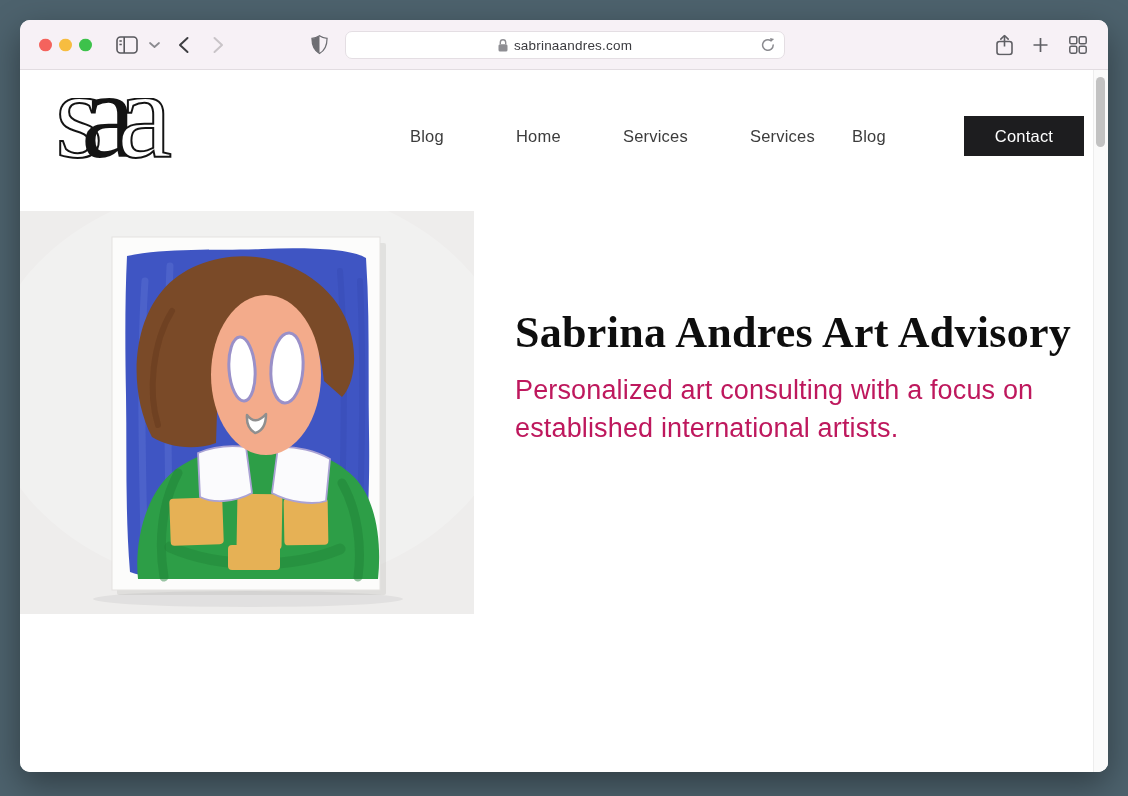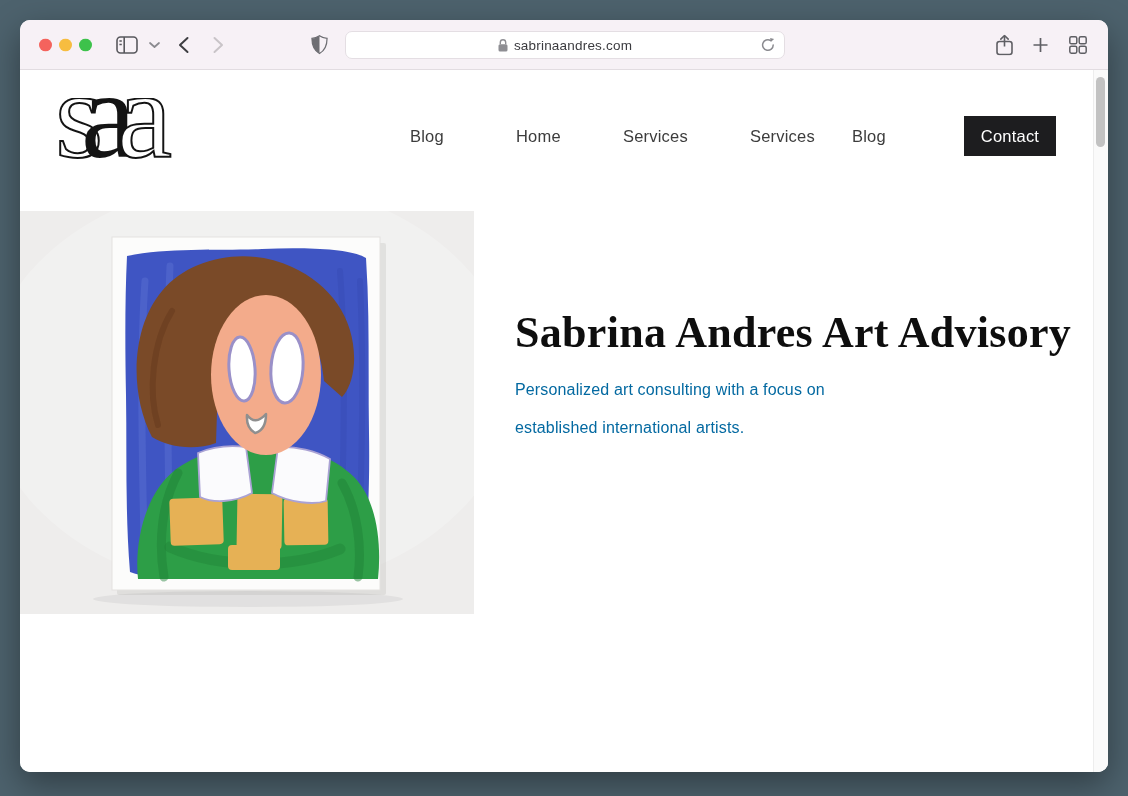--- a/index.html
+++ b/index.html
@@ -44,36 +44,36 @@
   .logo { position:absolute; left:35px; top:28px; cursor:pointer; }
   .logo text {
     font-family:"Liberation Serif", serif; font-size:124px;
   }
 
   .nav-link {
     position:absolute; top:46px; height:40px; line-height:40px;
     font-size:16.5px; color:#3c3c3c; letter-spacing:.2px; cursor:pointer;
   }
   .contact-btn {
-    position:absolute; left:944px; top:46px; width:92px; height:40px;
+    position:absolute; left:944px; top:46px; width:120px; height:40px;
     background:#1d1d1f; color:#ffffff; font-size:16.5px; letter-spacing:.2px;
     display:flex; align-items:center; justify-content:center; cursor:pointer;
     border:none;
   }
 
   .hero-image { position:absolute; left:0; top:141px; width:454px; height:403px; }
 
   .hero-title {
     position:absolute; left:495px; top:237px; width:560px;
     font-family:"Liberation Serif", serif; font-weight:700;
     font-size:44px; color:#0e0e0e; letter-spacing:.3px; white-space:nowrap;
   }
   .hero-desc {
     position:absolute; left:495px; top:301px; width:520px;
-    font-size:16px; color:#0369a1; letter-spacing:.15px;
+    font-size:27px; color:#be185d; letter-spacing:.15px;
   }
   .hero-desc div { line-height:38px; }
 </style>
 </head>
 <body>
 
 <div class="window">
 
   <div class="toolbar">
 

